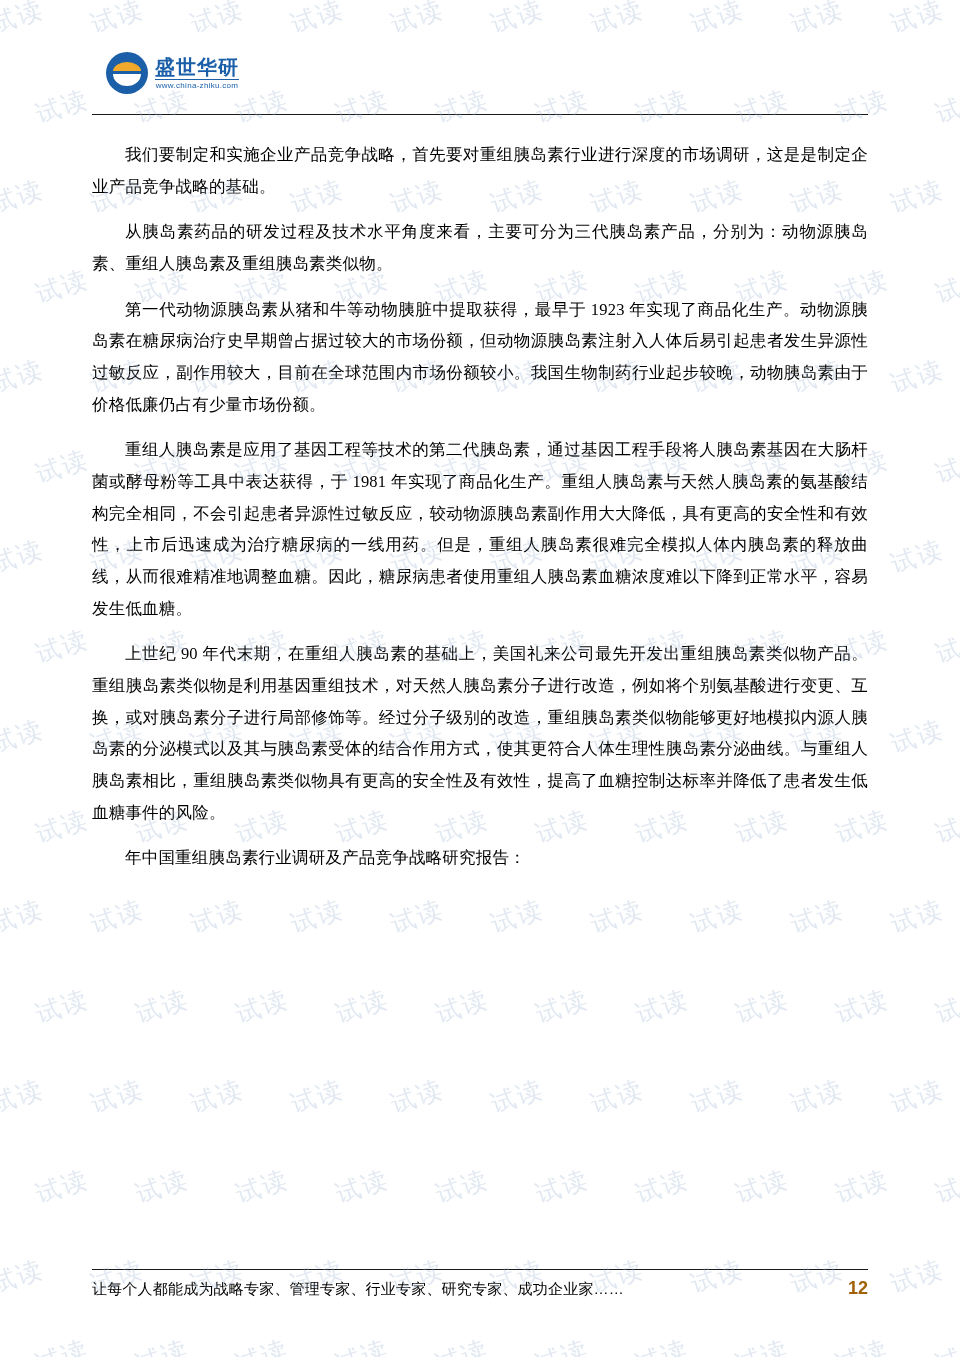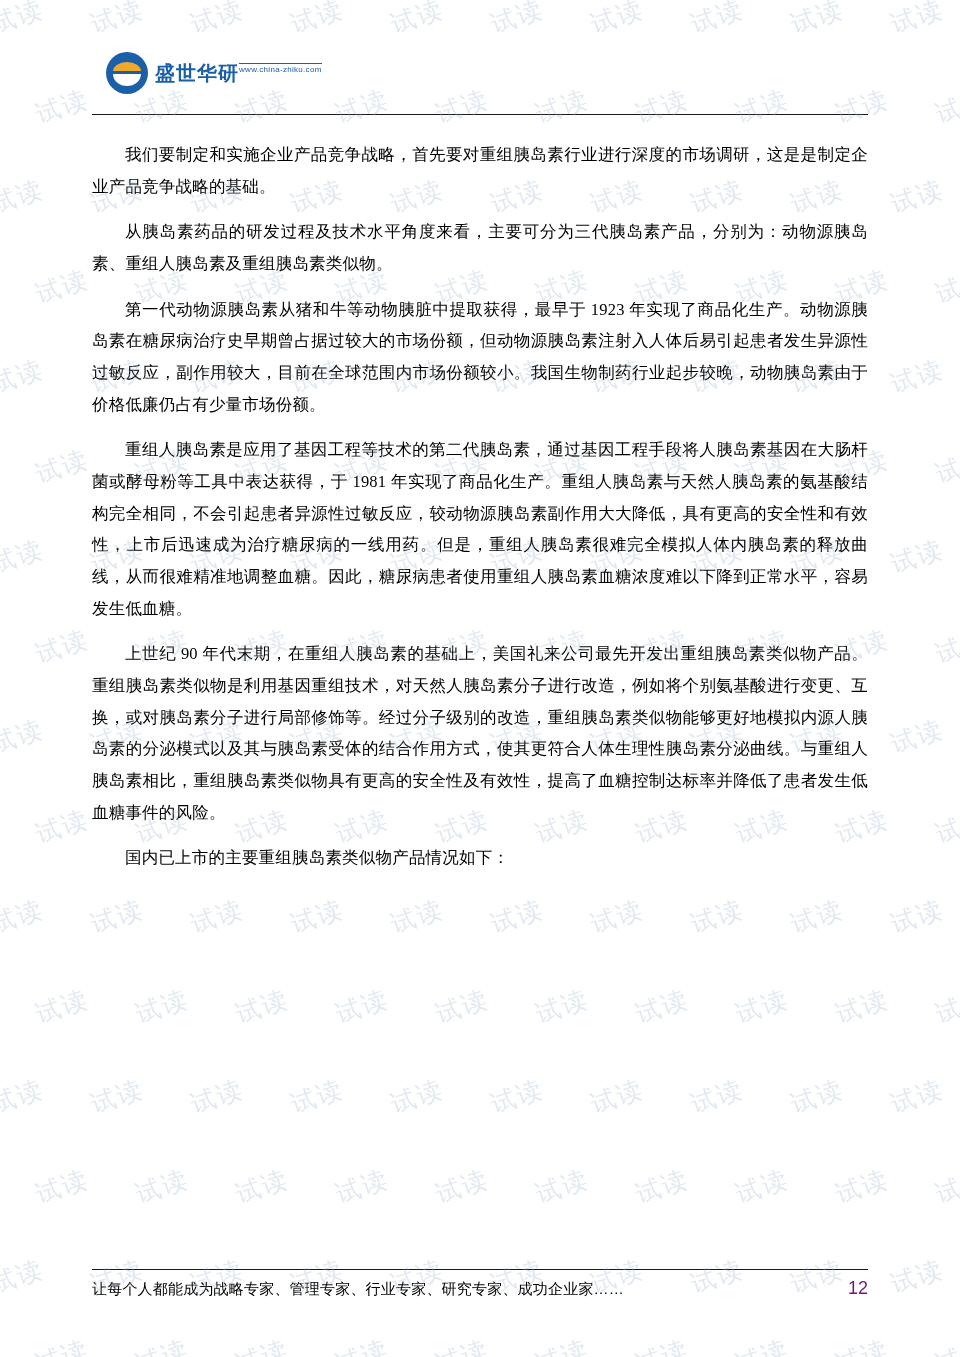--- a/index.html
+++ b/index.html
@@ -85,21 +85,21 @@
     position: absolute;
     left: 7px;
     top: 22px;
     width: 28px;
     height: 12px;
     background: #ffffff;
     border-radius: 0 0 50% 50% / 0 0 100% 100%;
   }
   .logo-text {
     display: flex;
-    flex-direction: row;
+    flex-direction: column;
     justify-content: center;
   }
   .logo-cn {
     font-family: "Liberation Sans", sans-serif;
     font-size: 20px;
     font-weight: bold;
     color: #1a5fa8;
     letter-spacing: 1px;
     line-height: 1.1;
   }
@@ -179,22 +179,22 @@
   }
   #footer-text {
     font-family: "Liberation Sans", sans-serif;
     font-size: 15px;
     color: #000000;
     letter-spacing: 0.2px;
   }
   #page-number {
     font-family: "Liberation Sans", sans-serif;
     font-size: 18px;
-    font-weight: normal;
-    color: #701a75;
+    font-weight: bold;
+    color: #a16207;
   }
 </style>
 </head>
 <body>
 
 <div id="watermark-layer">
     <div class="wm" style="left: -10px; top: 0px; color: rgb(159, 182, 212);">试读</div>
     <div class="wm" style="left: 90px; top: 0px; color: rgb(159, 182, 212);">试读</div>
     <div class="wm" style="left: 190px; top: 0px; color: rgb(159, 182, 212);">试读</div>
     <div class="wm" style="left: 290px; top: 0px; color: rgb(159, 182, 212);">试读</div>
@@ -372,21 +372,21 @@
   <div id="content">
 
 
     <p class="para">我们要制定和实施企业产品竞争战略，首先要对重组胰岛素行业进行深度的市场调研，这是是制定企业产品竞争战略的基础。</p>
 
 
     <p class="para">从胰岛素药品的研发过程及技术水平角度来看，主要可分为三代胰岛素产品，分别为：动物源胰岛素、重组人胰岛素及重组胰岛素类似物。</p>
     <p class="para">第一代动物源胰岛素从猪和牛等动物胰脏中提取获得，最早于 1923 年实现了商品化生产。动物源胰岛素在糖尿病治疗史早期曾占据过较大的市场份额，但动物源胰岛素注射入人体后易引起患者发生异源性过敏反应，副作用较大，目前在全球范围内市场份额较小。我国生物制药行业起步较晚，动物胰岛素由于价格低廉仍占有少量市场份额。</p>
     <p class="para">重组人胰岛素是应用了基因工程等技术的第二代胰岛素，通过基因工程手段将人胰岛素基因在大肠杆菌或酵母粉等工具中表达获得，于 1981 年实现了商品化生产。重组人胰岛素与天然人胰岛素的氨基酸结构完全相同，不会引起患者异源性过敏反应，较动物源胰岛素副作用大大降低，具有更高的安全性和有效性，上市后迅速成为治疗糖尿病的一线用药。但是，重组人胰岛素很难完全模拟人体内胰岛素的释放曲线，从而很难精准地调整血糖。因此，糖尿病患者使用重组人胰岛素血糖浓度难以下降到正常水平，容易发生低血糖。</p>
     <p class="para">上世纪 90 年代末期，在重组人胰岛素的基础上，美国礼来公司最先开发出重组胰岛素类似物产品。重组胰岛素类似物是利用基因重组技术，对天然人胰岛素分子进行改造，例如将个别氨基酸进行变更、互换，或对胰岛素分子进行局部修饰等。经过分子级别的改造，重组胰岛素类似物能够更好地模拟内源人胰岛素的分泌模式以及其与胰岛素受体的结合作用方式，使其更符合人体生理性胰岛素分泌曲线。与重组人胰岛素相比，重组胰岛素类似物具有更高的安全性及有效性，提高了血糖控制达标率并降低了患者发生低血糖事件的风险。</p>
-    <p class="para">国内已上市的主要重组胰岛素类似物产品情况如下：</p>
+    <p class="para">年中国重组胰岛素行业调研及产品竞争战略研究报告：</p>
 
   </div>
 
   <div id="footer">
     <hr id="footer-rule">
     <div id="footer-row">
       <div id="footer-text">让每个人都能成为战略专家、管理专家、行业专家、研究专家、成功企业家……</div>
       <div id="page-number">12</div>
     </div>
   </div>

